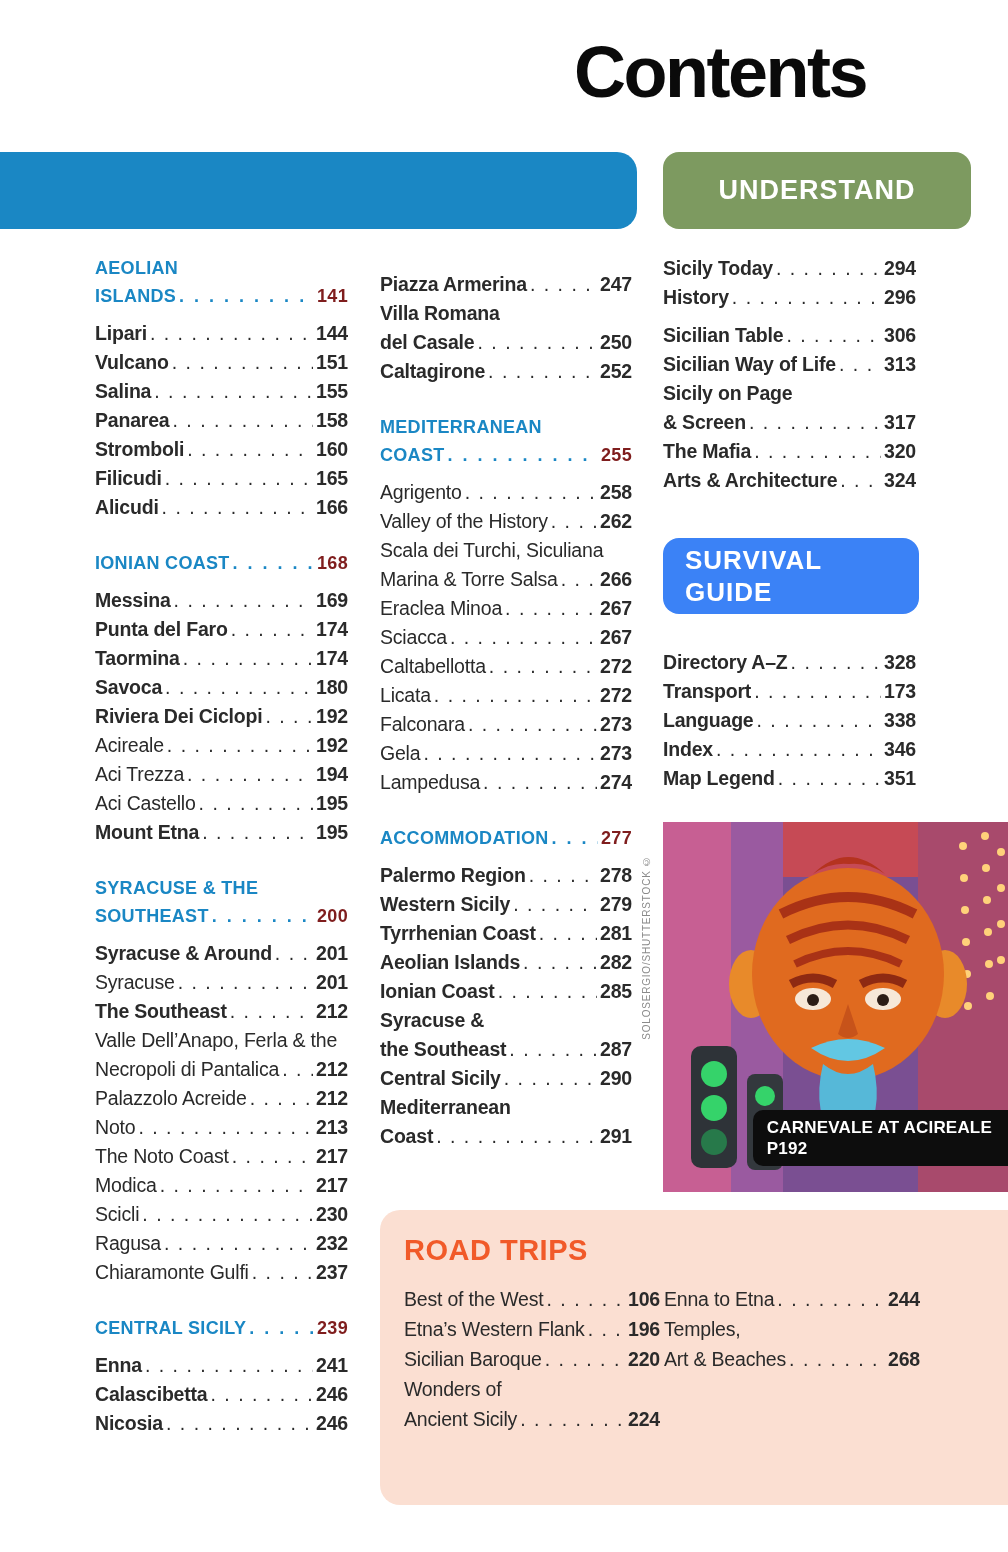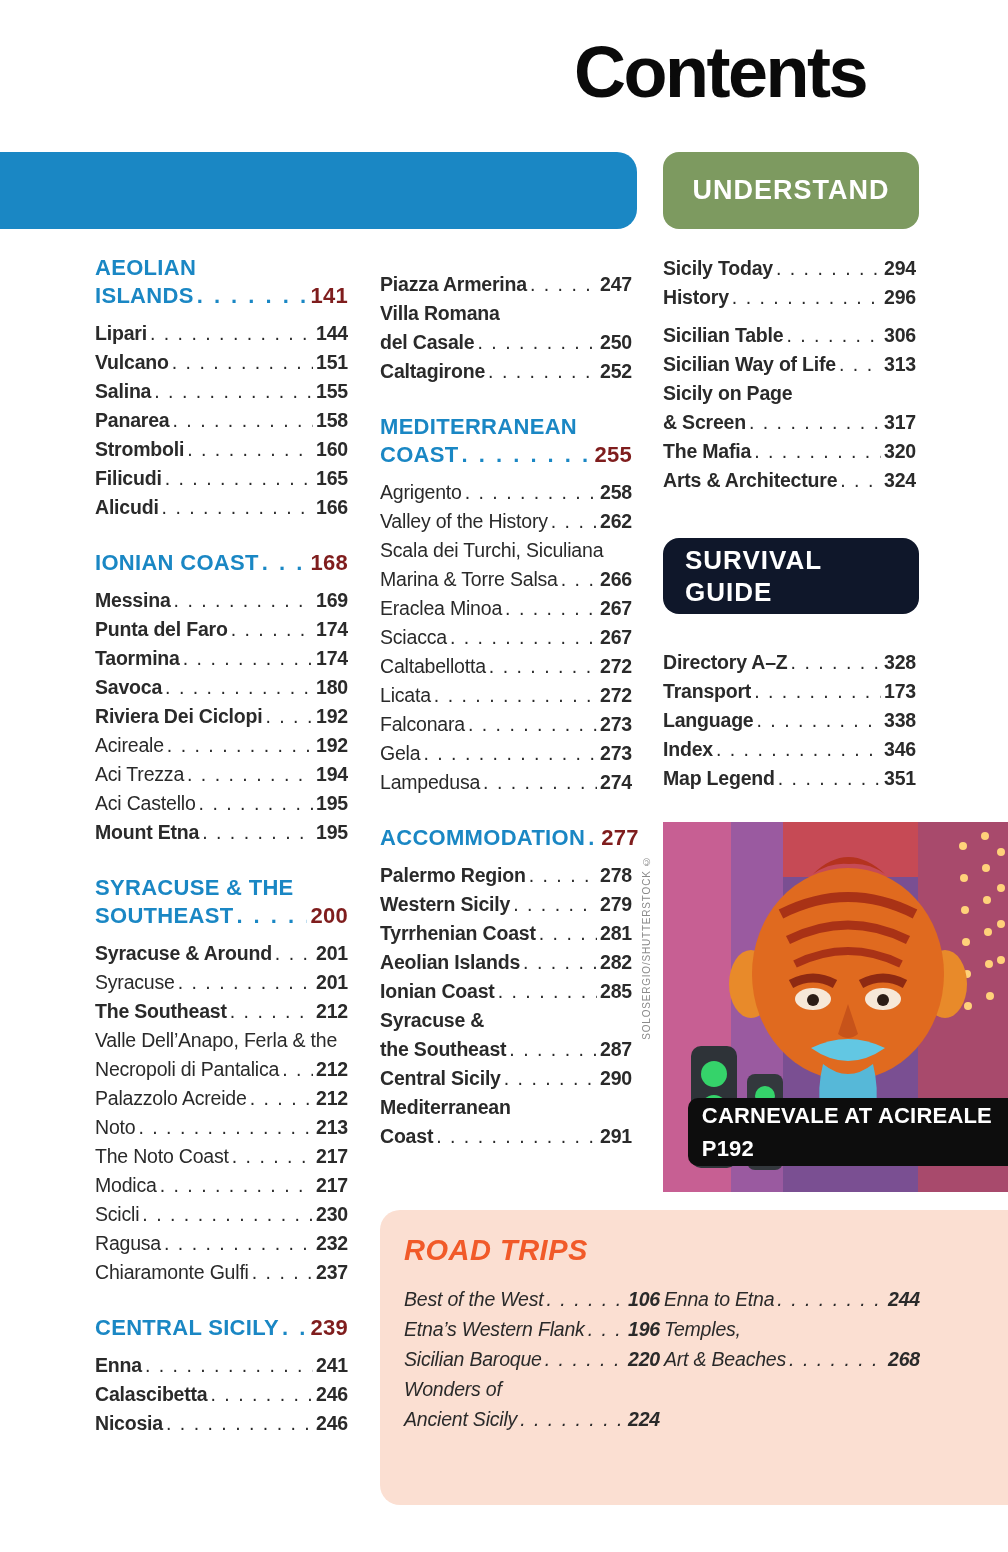--- a/index.html
+++ b/index.html
@@ -15,28 +15,28 @@
     line-height:1;
   }
 
   .blue-band {
     position:absolute; left:0; top:152px; width:637px; height:77px;
     background:#1a87c4; border-radius:0 20px 20px 0;
   }
 
   .badge { color:#ffffff; font-weight:700; }
   .badge.understand {
-    position:absolute; left:663px; top:152px; width:256px; height:77px;
+    position:absolute; left:663px; top:152px; width:308px; height:77px;
     background:#7d9a60; border-radius:16px;
     display:flex; align-items:center; justify-content:center;
     font-size:27px; letter-spacing:1px;
   }
   .badge.survival {
     position:absolute; left:663px; top:538px; width:256px; height:76px;
-    background:#0f172a; border-radius:16px;
+    background:#3b82f6; border-radius:16px;
     display:flex; flex-direction:column; justify-content:center;
     padding-left:22px; font-size:26px; letter-spacing:1px; line-height:32px;
   }
 
   .toc-col { position:absolute; width:253px; }
   #col-left        { left:95px;  top:254px; }
   #col-middle      { left:380px; top:270px; width:252px; }
   #understand-list { left:663px; top:254px; }
   #survival-list   { left:663px; top:648px; }
 
@@ -47,49 +47,49 @@
     content:". . . . . . . . . . . . . . . . . . . . . . . . . . . . . . . . . . . . . . . . . . . . . . . . . . . . . . . . . . . .";
     letter-spacing:1.5px;
   }
   .pg { font-weight:700; white-space:nowrap; }
 
   .entry { font-size:19.5px; line-height:29px; letter-spacing:-0.2px; color:#2a2a2a; }
   .entry.bold .txt { font-weight:700; }
   .entry.gap { margin-top:9px; }
 
   .sec-heading {
-    color:#1a87c4; font-weight:700; font-size:22px; line-height:28px;
+    color:#1a87c4; font-weight:700; font-size:18px; line-height:28px;
     letter-spacing:0.3px; margin:27px 0 9px 0;
   }
   .sec-heading:first-child { margin-top:0; }
   .sec-heading .pg { color:#7f1d1d; }
   .sec-heading .leader::after { letter-spacing:2.5px; }
 
   .photo {
     position:absolute; left:663px; top:822px; width:345px; height:370px;
     overflow:hidden; background:#7a4f92;
   }
   .photo svg { display:block; }
   .caption {
     position:absolute; right:0; bottom:26px;
     background:#0d0d0d; color:#ffffff;
     border-radius:10px 0 0 10px;
     padding:7px 16px 7px 14px;
-    font-size:22px; font-weight:700; line-height:21px; letter-spacing:0.2px;
-    display:flex; flex-direction:column;gap:12px;
+    font-size:17px; font-weight:700; line-height:21px; letter-spacing:0.2px;
+    display:flex; flex-direction:column;
   }
   .credit {
     position:absolute; left:641px; top:855px;
     writing-mode:vertical-rl; transform:rotate(180deg);
     font-size:10px; color:#8a8a8a; letter-spacing:0.8px;
   }
 
   .roadtrips {
     position:absolute; left:380px; top:1210px; width:628px; height:295px;
-    background:#fbdfd2; border-radius:20px 0 0 20px;font-style:italic;
+    background:#fbdfd2; border-radius:20px 0 0 20px;
   }
   .rt-heading {
     position:absolute; left:24px; top:24px;
     color:#f15a29; font-size:29px; font-weight:700; letter-spacing:0.5px;
   }
   .rt-col { position:absolute; top:74px; width:256px; }
   #rt-col1 { left:24px; }
   #rt-col2 { left:284px; }
   .rt-col .entry { line-height:30px; }
 </style>

